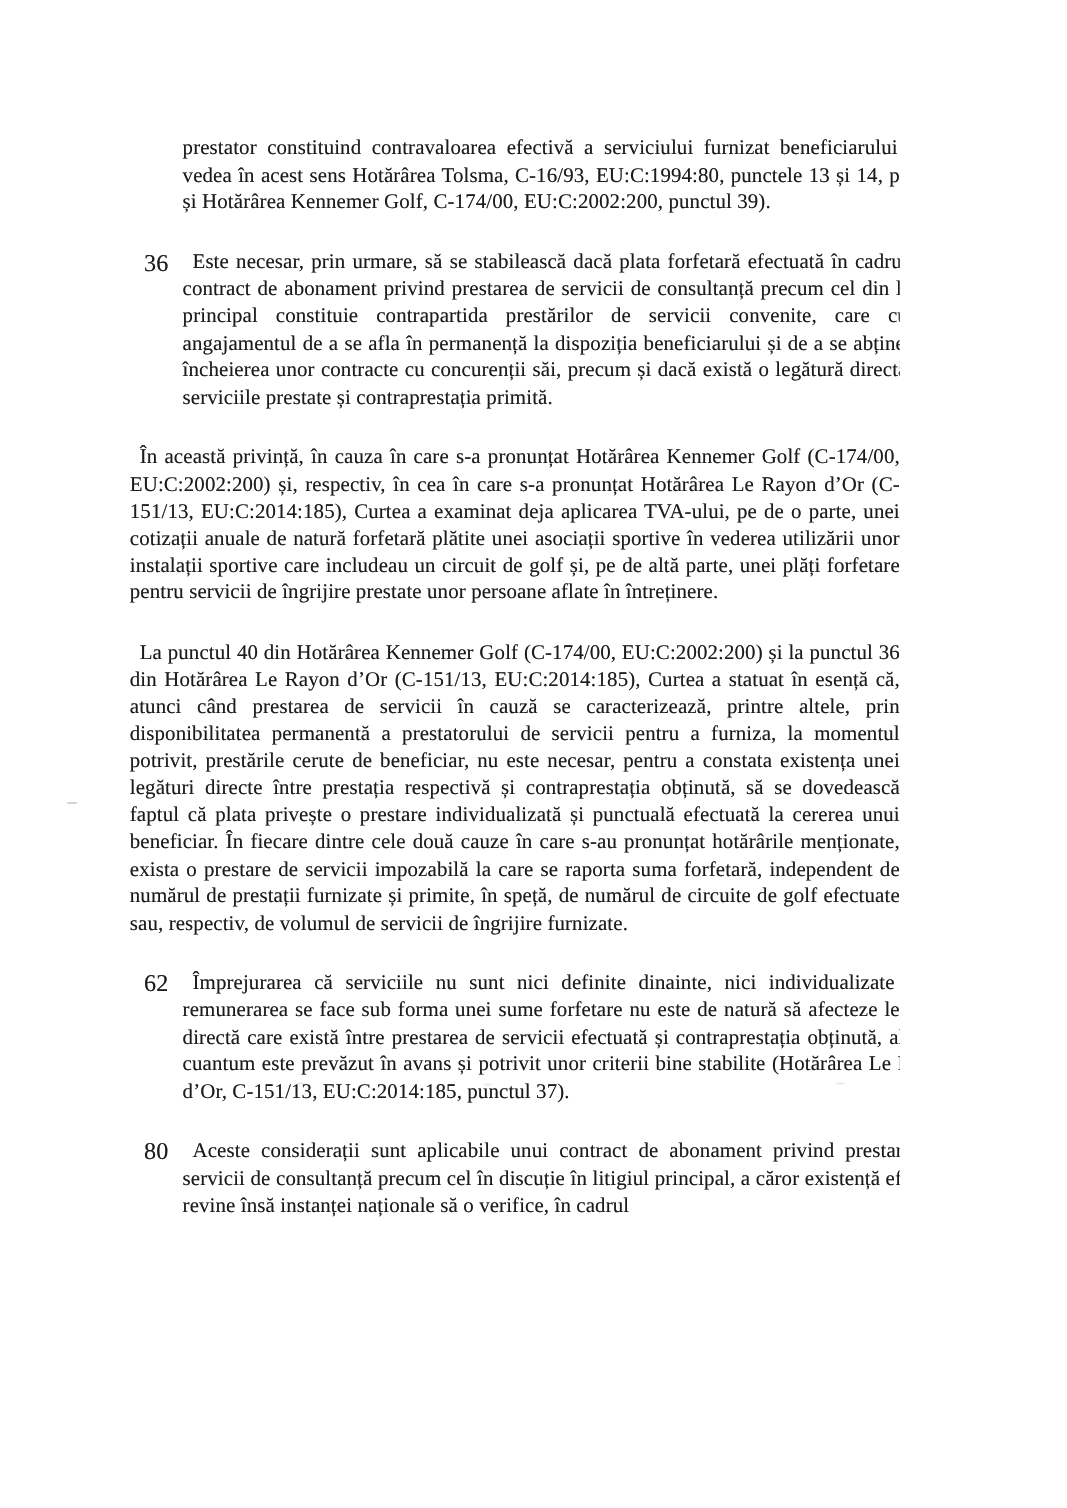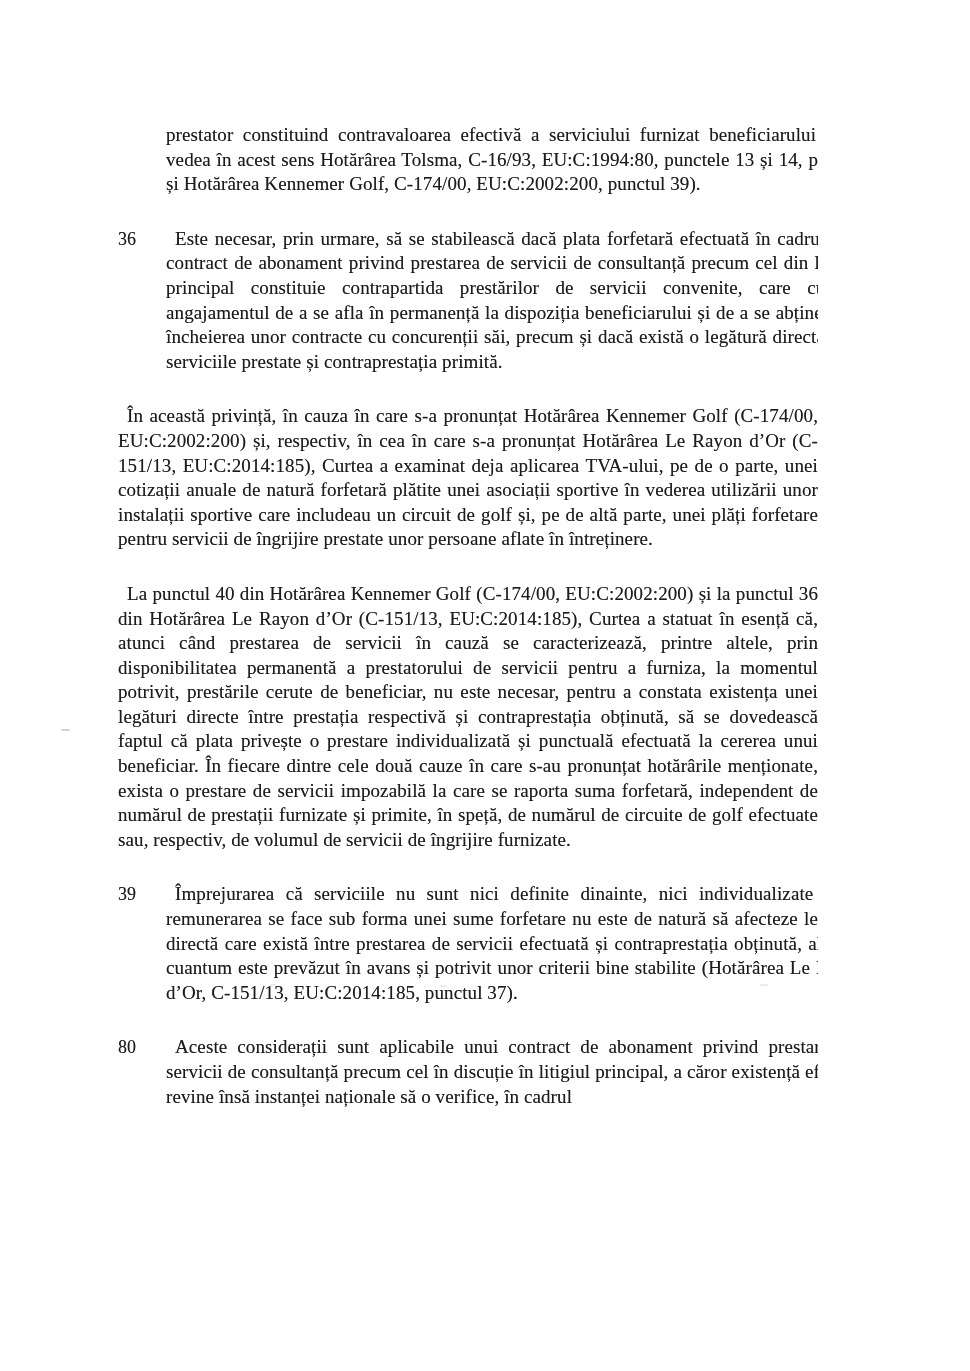--- a/index.html
+++ b/index.html
@@ -25,23 +25,23 @@
     filter: blur(0.25px);
     text-shadow: 0 0 0.5px rgba(40,40,40,0.55);
   }
   .para {
     display: flex;
     margin: 0 0 30px 0;
   }
   .para-num {
     flex: 0 0 48px;
     width: 48px;
-    font-size: 18px;
+    font-size: 22px;
     line-height: 24.6px;
-    text-align: left;
+    text-align: center;
   }
   .para-text {
     flex: 0 0 700px;
     width: 700px;
     font-size: 19px;
     line-height: 24.6px;
     text-align: justify;
     text-justify: inter-word;
     letter-spacing: 0.1px;
   }
@@ -79,21 +79,21 @@
 
     <div class="para">
       <div class="para-text first-line-indent">În această privință, în cauza în care s-a pronunțat Hotărârea Kennemer Golf (C-174/00, EU:C:2002:200) și, respectiv, în cea în care s-a pronunțat Hotărârea Le Rayon d’Or (C-151/13, EU:C:2014:185), Curtea a examinat deja aplicarea TVA-ului, pe de o parte, unei cotizații anuale de natură forfetară plătite unei asociații sportive în vederea utilizării unor instalații sportive care includeau un circuit de golf și, pe de altă parte, unei plăți forfetare pentru servicii de îngrijire prestate unor persoane aflate în întreținere.</div>
     </div>
 
     <div class="para">
       <div class="para-text first-line-indent">La punctul 40 din Hotărârea Kennemer Golf (C-174/00, EU:C:2002:200) și la punctul 36 din Hotărârea Le Rayon d’Or (C-151/13, EU:C:2014:185), Curtea a statuat în esență că, atunci când prestarea de servicii în cauză se caracterizează, printre altele, prin disponibilitatea permanentă a prestatorului de servicii pentru a furniza, la momentul potrivit, prestările cerute de beneficiar, nu este necesar, pentru a constata existența unei legături directe între prestația respectivă și contraprestația obținută, să se dovedească faptul că plata privește o prestare individualizată și punctuală efectuată la cererea unui beneficiar. În fiecare dintre cele două cauze în care s-au pronunțat hotărârile menționate, exista o prestare de servicii impozabilă la care se raporta suma forfetară, independent de numărul de prestații furnizate și primite, în speță, de numărul de circuite de golf efectuate sau, respectiv, de volumul de servicii de îngrijire furnizate.</div>
     </div>
 
     <div class="para">
-      <div class="para-num">39</div>
+      <div class="para-num">62</div>
       <div class="para-text first-line-indent">Împrejurarea că serviciile nu sunt nici definite dinainte, nici individualizate și că remunerarea se face sub forma unei sume forfetare nu este de natură să afecteze legătura directă care există între prestarea de servicii efectuată și contraprestația obținută, al cărei cuantum este prevăzut în avans și potrivit unor criterii bine stabilite (Hotărârea Le Rayon d’Or, C-151/13, EU:C:2014:185, punctul 37).</div>
     </div>
 
     <div class="para">
       <div class="para-num">80</div>
       <div class="para-text first-line-indent">Aceste considerații sunt aplicabile unui contract de abonament privind prestarea de servicii de consultanță precum cel în discuție în litigiul principal, a căror existență efectivă revine însă instanței naționale să o verifice, în cadrul</div>
     </div>
 
   </div>
 

